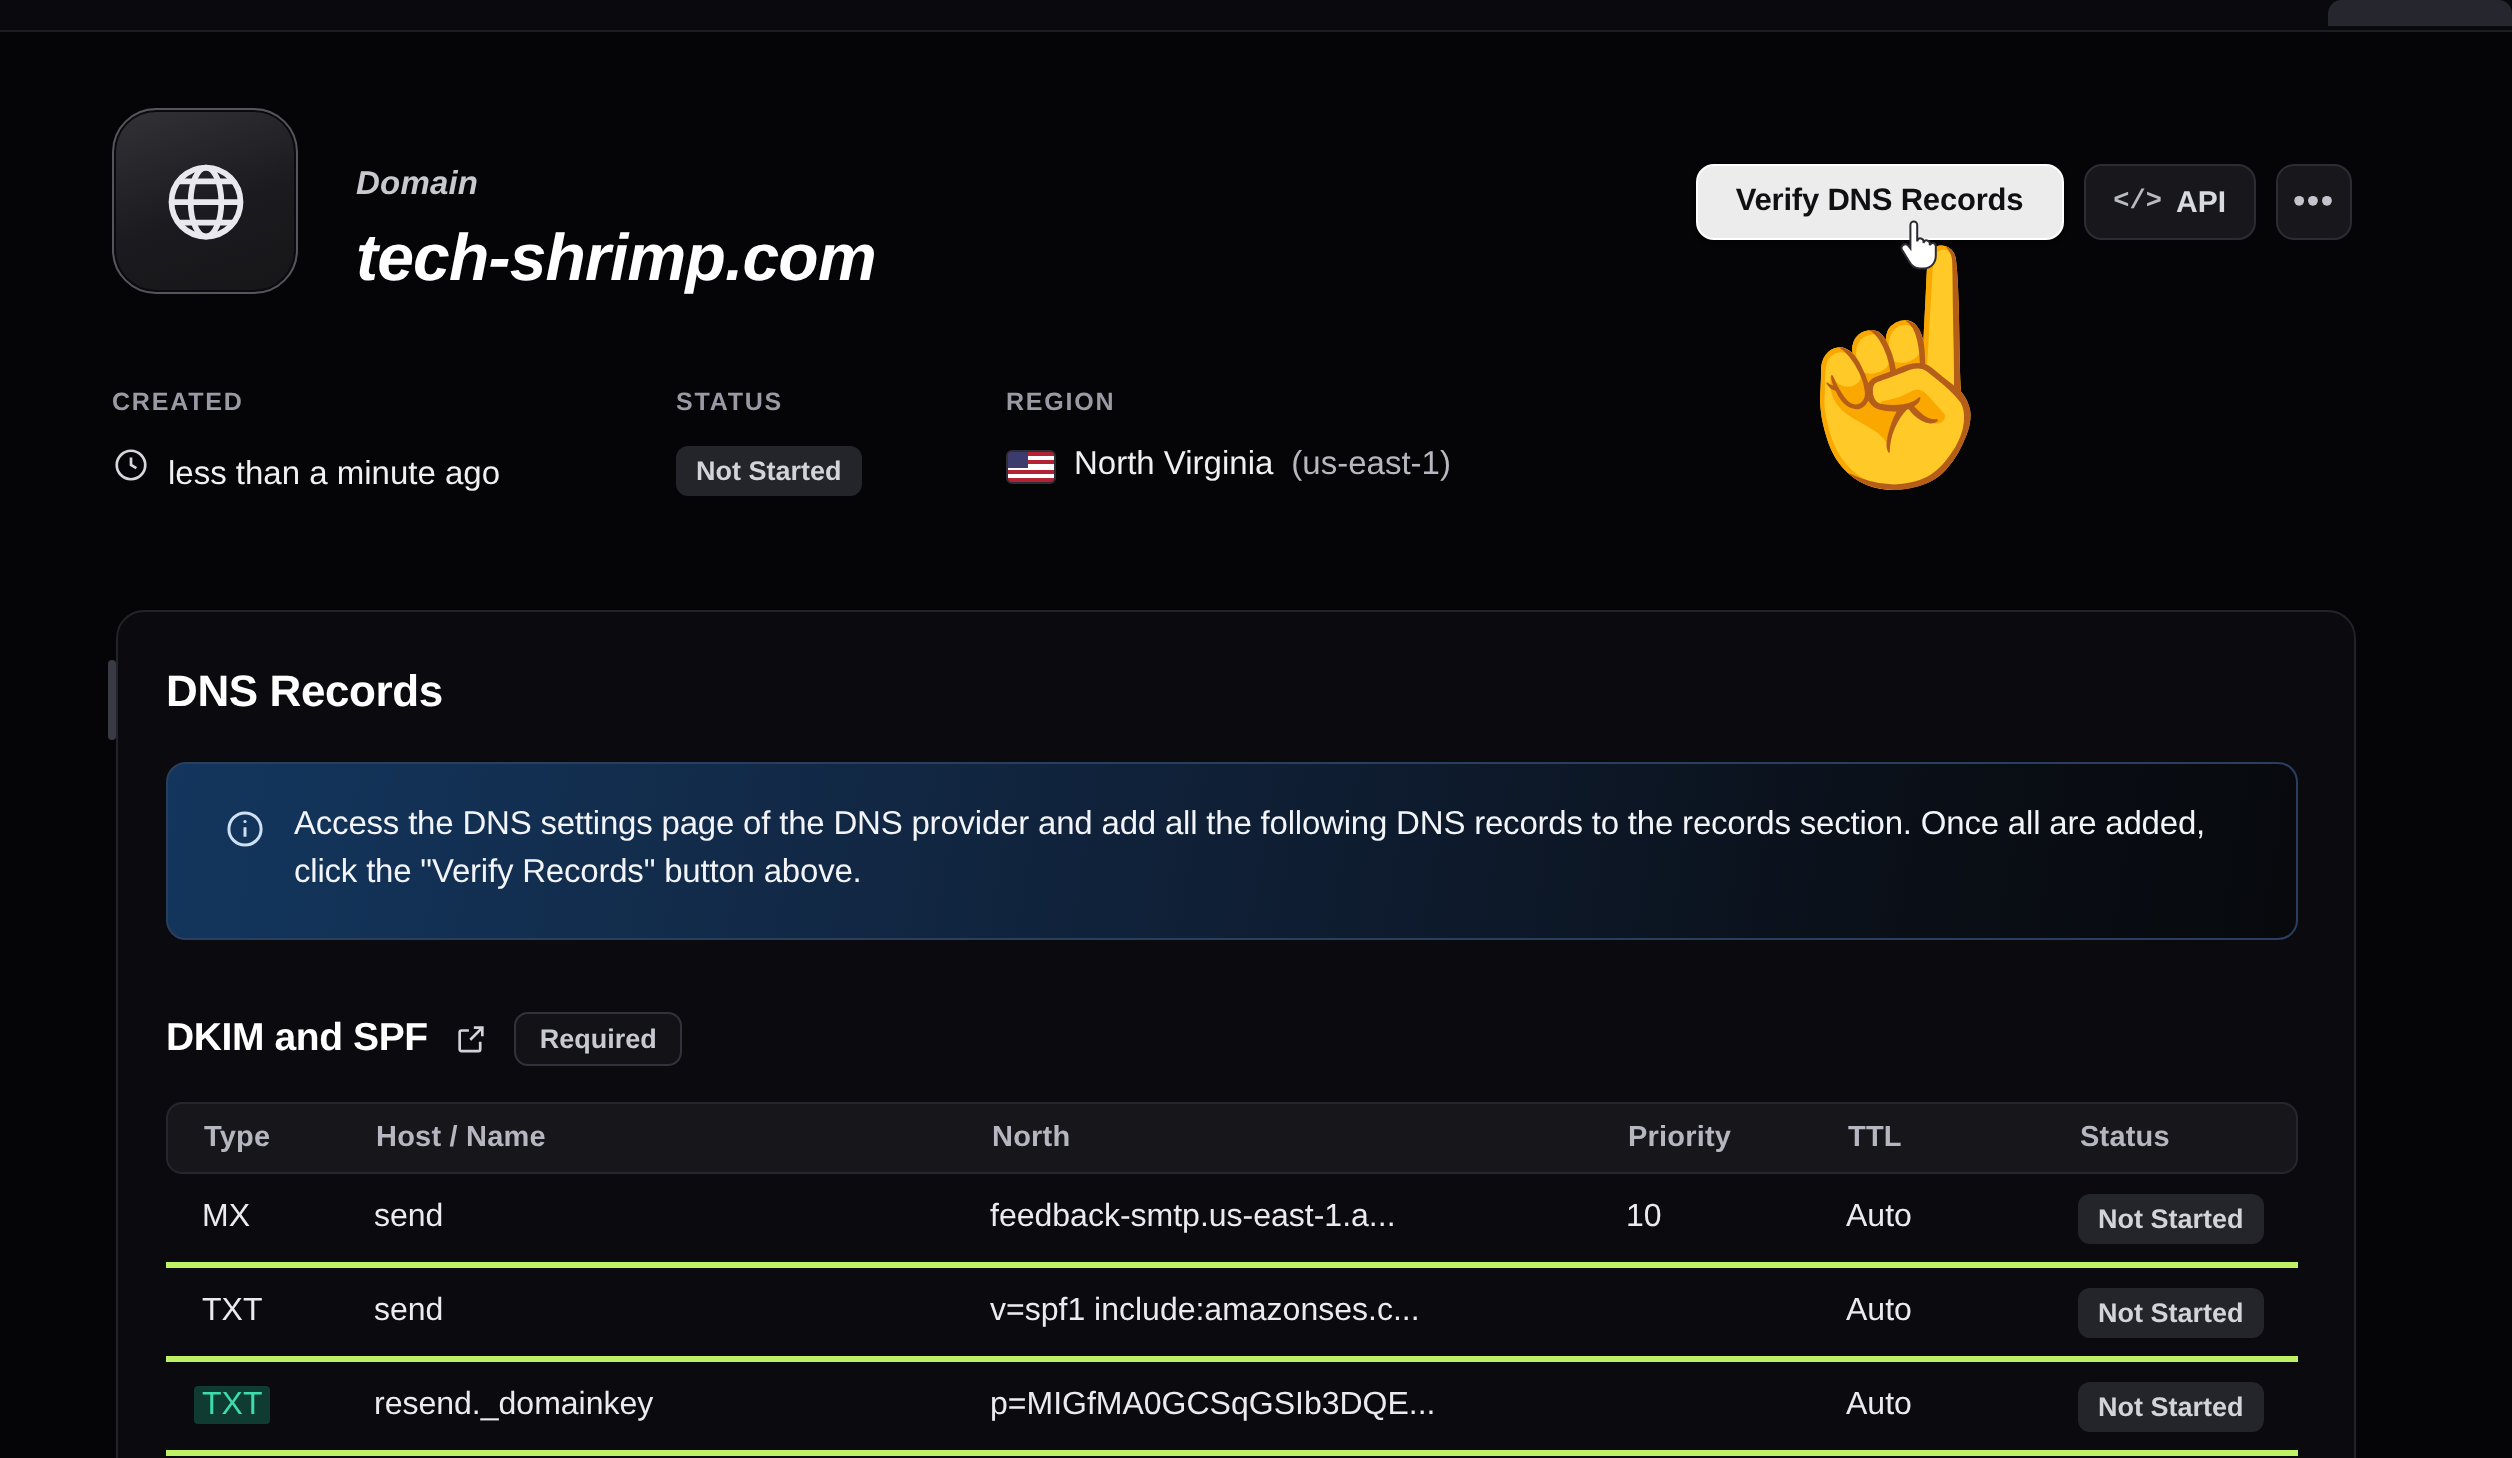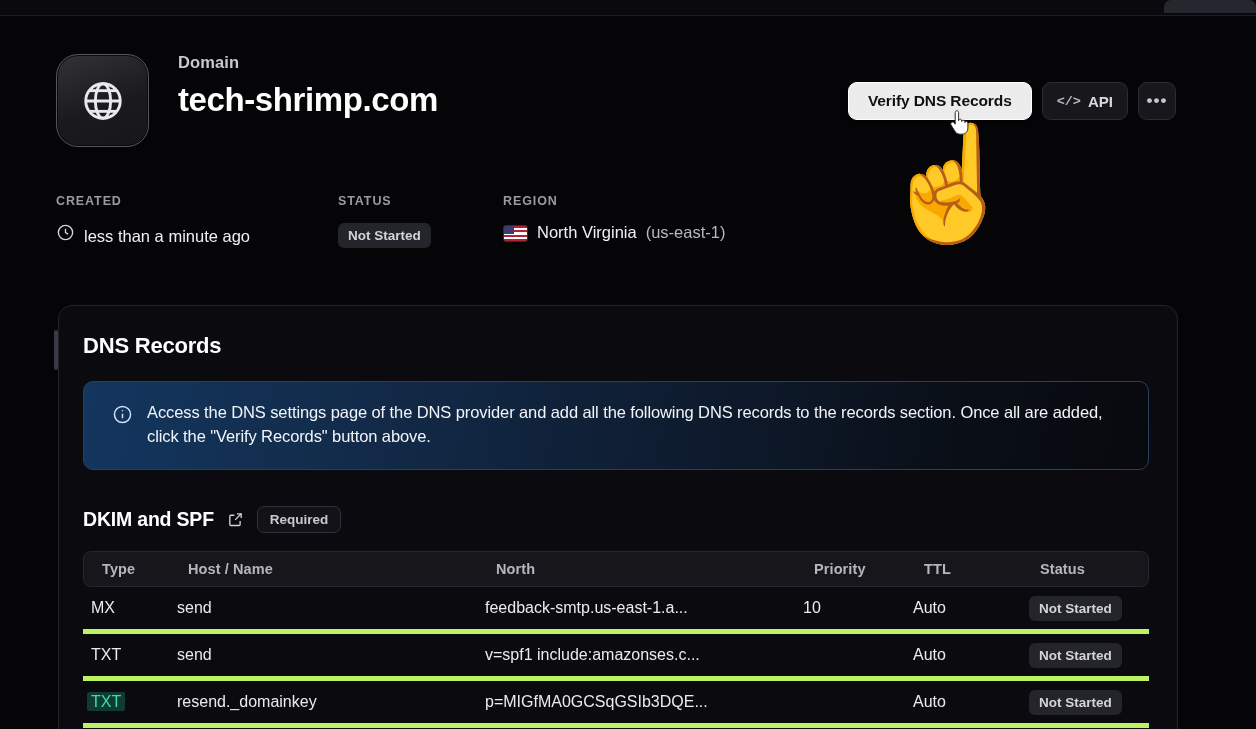--- a/index.html
+++ b/index.html
@@ -17,21 +17,21 @@
     position: absolute; top: 0; left: 0; width: 1256px; height: 16px;
     background: #0a0a0e; border-bottom: 1px solid #1d1d24;
   }
   .topbar-tab {
     position: absolute; top: 0px; right: 0px; width: 92px; height: 13px;
     background: #26262e; border-radius: 7px 7px 0 0;
   }
 
   
   .header { position: absolute; top: 54px; left: 56px; }
-  .head-row { display: flex; align-items: flex-start; }
+  .head-row { display: flex; align-items: flex-end; font-style: italic; }
   .globe-tile {
     width: 93px; height: 93px; border-radius: 22px;
     background: linear-gradient(160deg,#323237 0%, #1b1b1f 55%, #161619 100%);
     border: 1px solid #55555d;
     box-shadow: 0 0 0 1px #0b0b0f inset;
     display: flex; align-items: center; justify-content: center;
     flex: none;
   }
   .globe-tile svg { display:block; }
   .head-text { margin-left: 29px; }
@@ -144,21 +144,21 @@
   .thead {
     display: flex; align-items: center; height: 36px;
     background: #16161b; border: 1px solid #26262e; border-radius: 8px;
     padding: 0 0 0 18px;
   }
   .thead .th {
     font-size: 14.5px; font-weight: 600; color: #b6b6c0; letter-spacing: .1px;
   }
   .trow {
     display: flex; align-items: center; height: 47px;
-    padding: 0 0 0 18px; border-bottom: 5px solid #bef264; justify-content: flex-end;
+    padding: 0 0 0 18px; border-bottom: 3px solid #bef264;
   }
   .c-type     { width: 86px; flex: none; }
   .c-host     { width: 308px; flex: none; }
   .c-value    { width: 318px; flex: none; }
   .c-priority { width: 110px; flex: none; }
   .c-ttl      { width: 116px; flex: none; }
   .c-status   { width: 120px; flex: none; }
   .cell { font-size: 16px; color: #eaeaef; white-space: nowrap; overflow: hidden; }
   .cell-type { font-size: 16px; font-weight: 500; color: #eaeaef; }
   .cell-type.sel {

